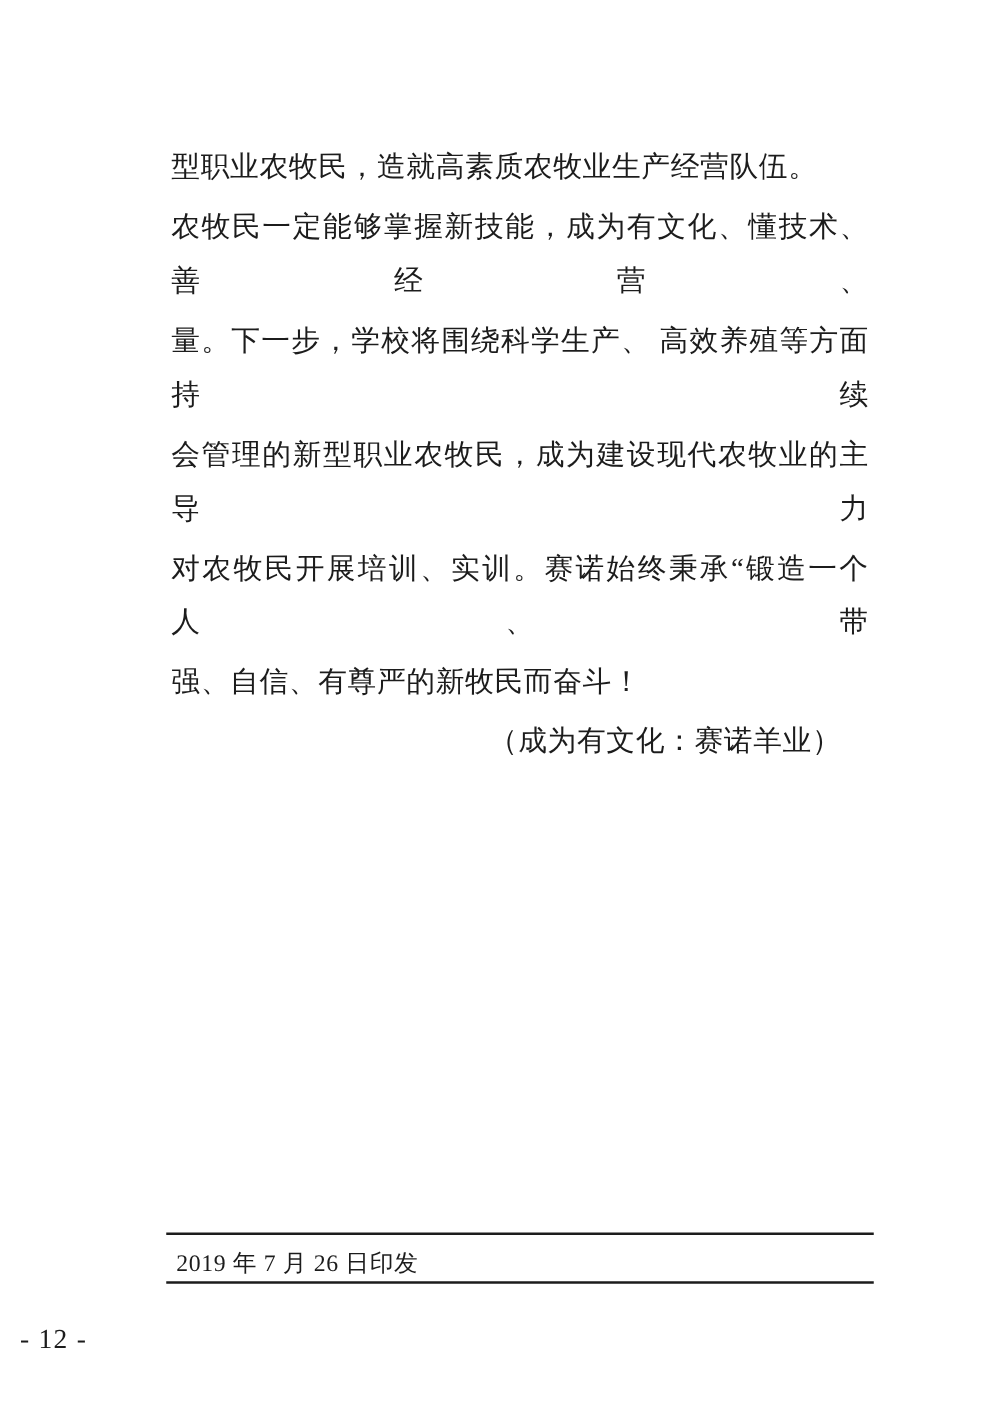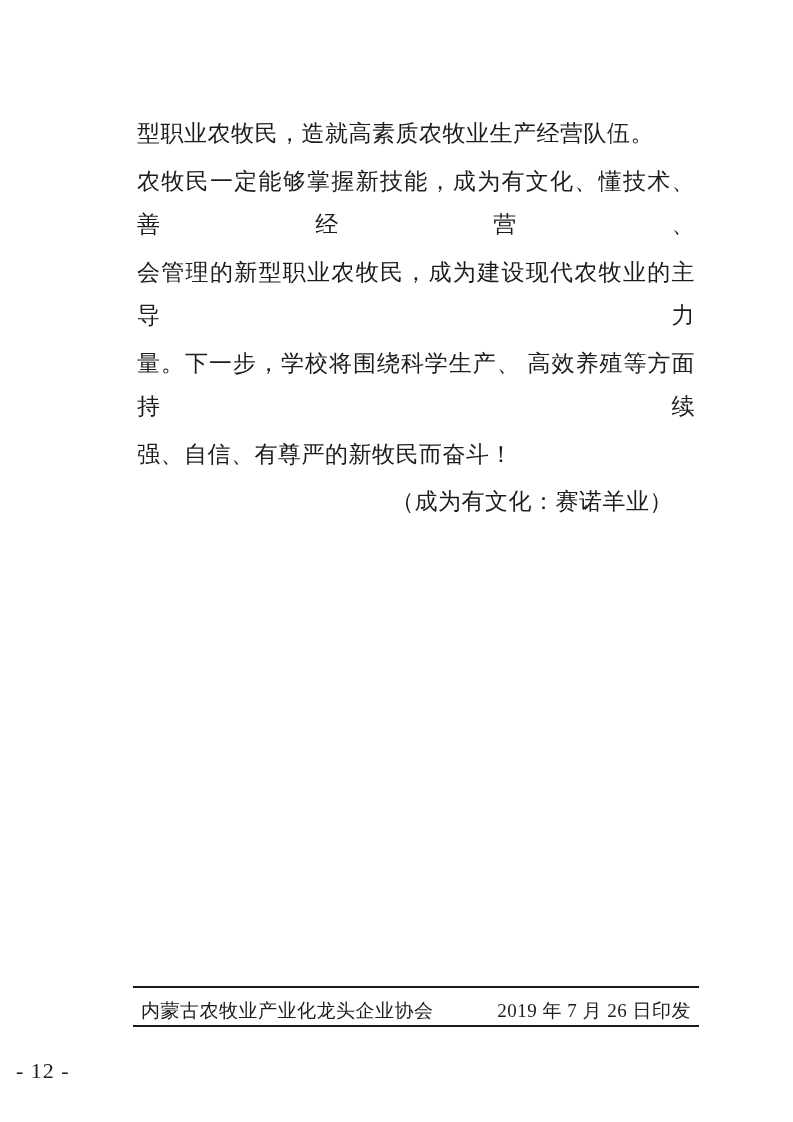--- a/index.html
+++ b/index.html
@@ -64,28 +64,28 @@
   }
 </style>
 </head>
 <body>
 
 <div class="page">
 
   <div class="body-text">
     <div class="body-line para-end">型职业农牧民，造就高素质农牧业生产经营队伍。</div>
     <div class="body-line justified">农牧民一定能够掌握新技能，成为有文化、懂技术、善经营、</div>
+    <div class="body-line justified">量。下一步，学校将围绕科学生产、 高效养殖等方面持续</div>
     <div class="body-line justified">会管理的新型职业农牧民，成为建设现代农牧业的主导力</div>
-    <div class="body-line justified">量。下一步，学校将围绕科学生产、 高效养殖等方面持续</div>
+    <div class="body-line justified">对农牧民开展培训、实训。赛诺始终秉承“锻造一个人、带</div>
     <div class="body-line para-end">强、自信、有尊严的新牧民而奋斗！</div>
     <div class="body-line source-line">（成为有文化：赛诺羊业）</div>
   </div>
 
   <div class="footer">
     <div class="footer-row">
-      <span>内蒙古农牧业产业化龙头企业协会</span>
       <span>2019 年 7 月 26 日印发</span>
     </div>
   </div>
 
   <div class="page-number">- 12 -</div>
 
 </div>
 
 </body></html>

